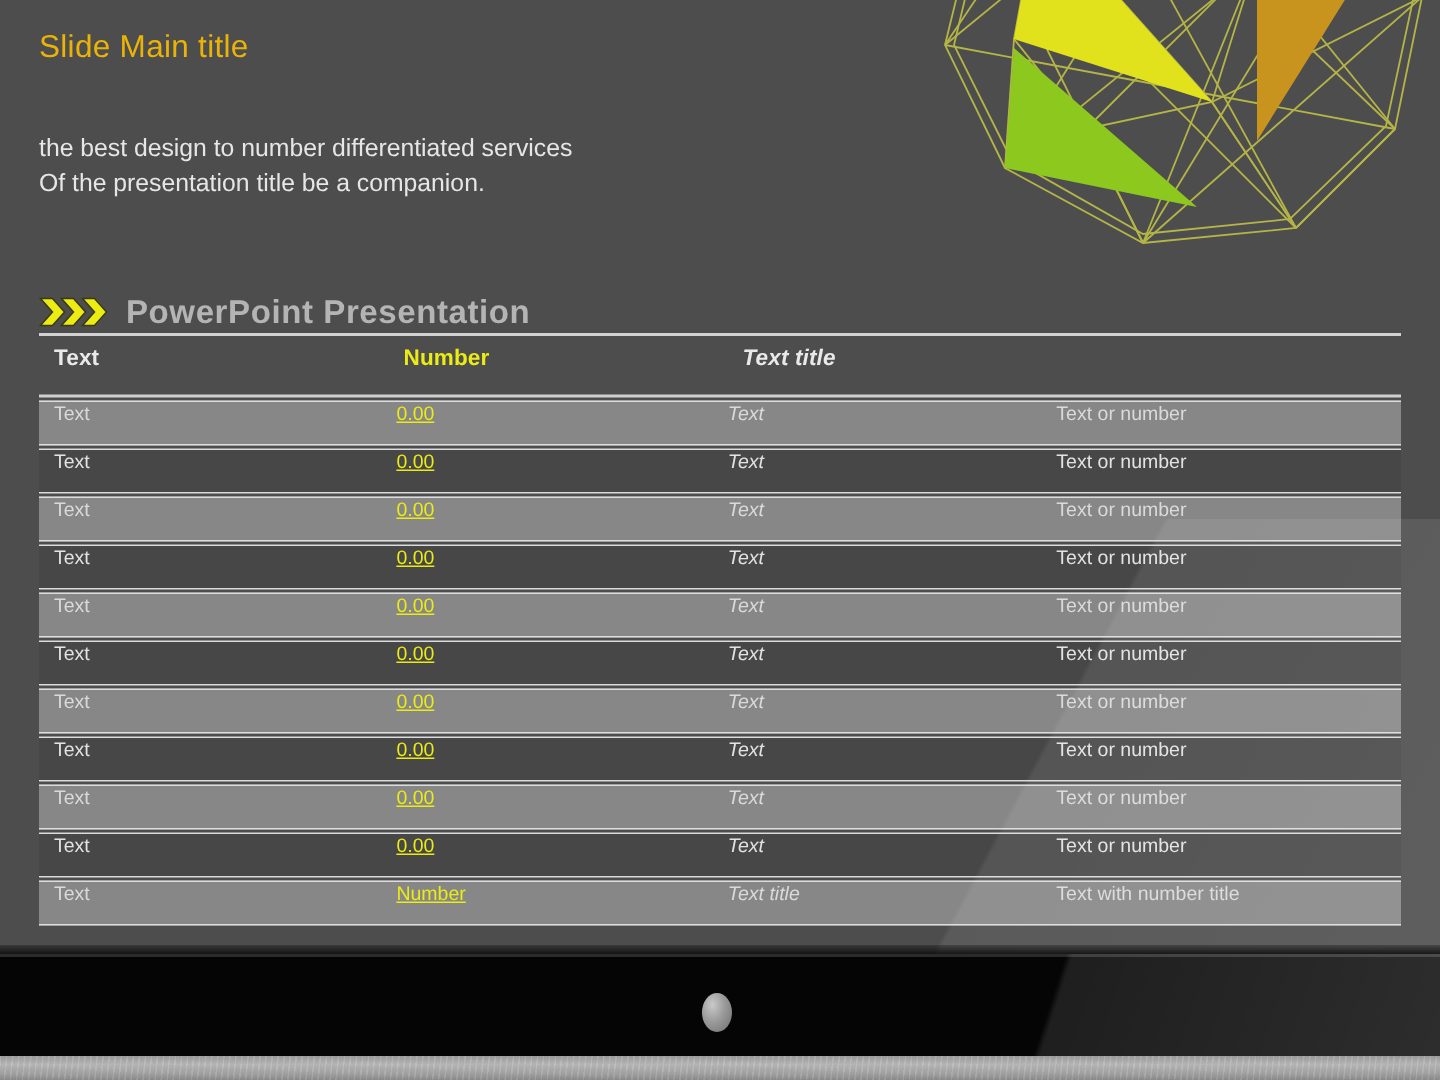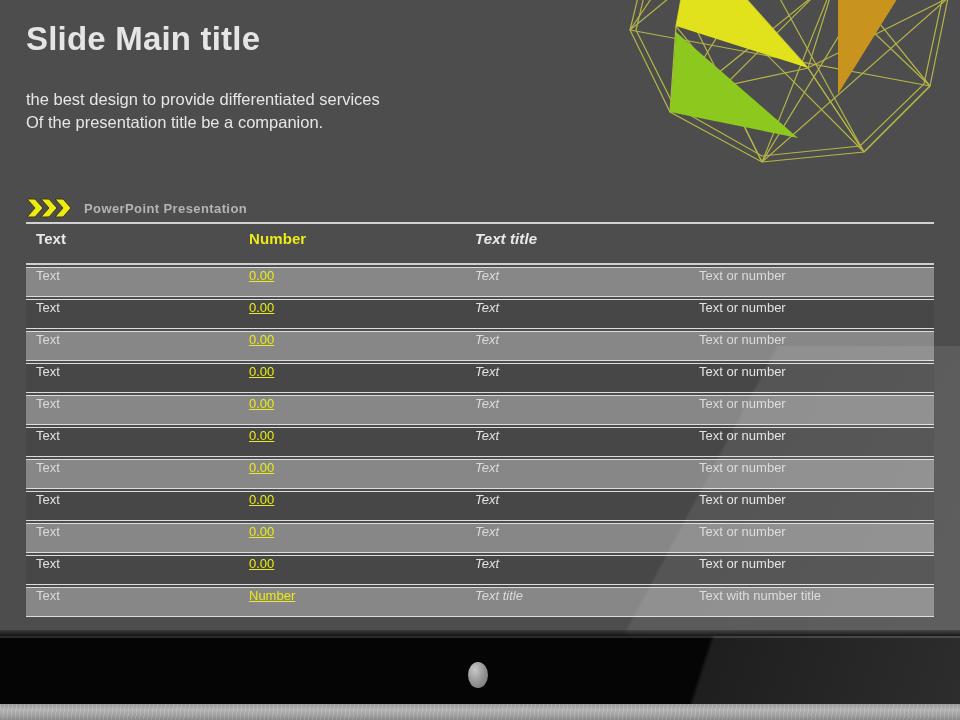--- a/index.html
+++ b/index.html
@@ -29,40 +29,40 @@
   #poly-wrap{
     position:absolute; left:612px; top:-120px;
     width:348px; height:300px;
     pointer-events:none;
   }
   #poly-wrap svg{ display:block; width:100%; height:100%; }
 
   
   #title{
     position:absolute; left:26px; top:20px;
-    font-size:33px; font-weight:bold; letter-spacing:.2px;
-    color:#e5e5e5;
+    font-size:21px; font-weight:normal; letter-spacing:.2px;
+    color:#eab308;
   }
   #subtitle{
     position:absolute; left:26px; top:88px;
     font-size:16.5px; line-height:23px; color:#e6e6e6;
     font-weight:normal;
   }
   #subtitle .ln{ display:block; white-space:pre; }
 
   
   #section{
     position:absolute; left:26px; top:192px;
     width:908px; height:32px;
     display:flex; align-items:center; gap:12px;
   }
   #chevrons{ width:46px; height:22px; flex:0 0 auto; }
   #chevrons svg{ display:block; }
   #section-label{
-    font-size:13px; font-weight:bold; color:#b4b4b4; letter-spacing:.4px;
+    font-size:22px; font-weight:bold; color:#b4b4b4; letter-spacing:.4px;
   }
   #section-rule{
     position:absolute; left:26px; top:222px; width:908px; height:2px;
     background:#d2d2d2;
   }
 
   
   #table{
     position:absolute; left:26px; top:230px; width:908px;
   }
@@ -85,21 +85,21 @@
   .tbody-row.light{ background:#878787; }
   .tbody-row.dark { background:#474747; }
 
   .tbody-row .cell{ font-size:13px; color:#e2e2e2; }
   .tbody-row.light .cell{ color:#dadada; }
   .tbody-row .cell.num{ color:#ebeb16;text-decoration:underline; }
 
   
   .cell{ white-space:nowrap; overflow:hidden; }
   .c0{ width:223px; padding-left:10px; }
-  .c1{ width:226px; }
+  .c1{ width:226px;margin-left:20px; }
   .c2{ width:224px;font-style:italic; }
   .c3{ width:235px; }
 
   
   #bezel{
     position:absolute; left:0; top:636px; width:960px; height:68px;
     background:#050505;
     overflow:hidden;
   }
   #bezel-sheen{
@@ -174,21 +174,21 @@
         <polygon points="80,58 64,146 196,188" fill="#e2e21c"></polygon>
         <polygon points="64,152 58,232 186,258" fill="#8cc81e"></polygon>
         <polygon points="226,92 292,108 226,214" fill="#c8941e"></polygon>
       </g>
     </svg>
   </div>
 
   <div id="title">Slide Main title</div>
 
   <div id="subtitle">
-    <span class="ln">the best design to provide differentiated services</span>
+    <span class="ln">the best design to number differentiated services</span>
     <span class="ln">Of the presentation title be a companion.</span>
   </div>
 
   <div id="section">
     <span id="chevrons">
       <svg viewBox="0 0 46 22" xmlns="http://www.w3.org/2000/svg">
         <g fill="#ecec14" stroke="#3a3a10" stroke-width="1">
           <polygon points="1,2 9,2 17,11 9,20 1,20 9,11"></polygon>
           <polygon points="15,2 23,2 31,11 23,20 15,20 23,11"></polygon>
           <polygon points="29,2 37,2 45,11 37,20 29,20 37,11"></polygon>

